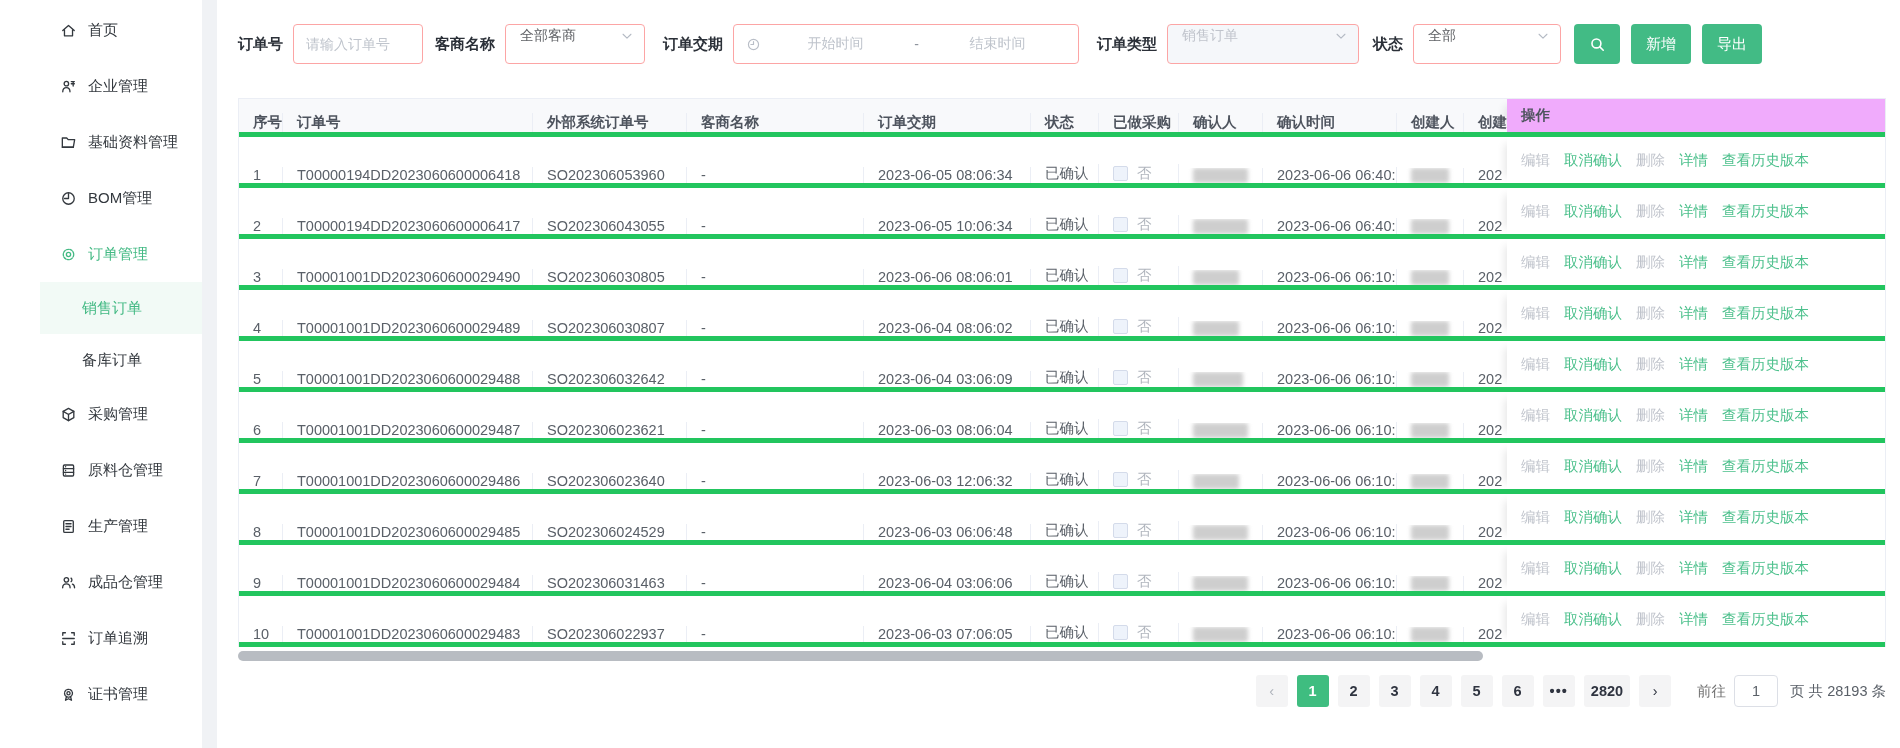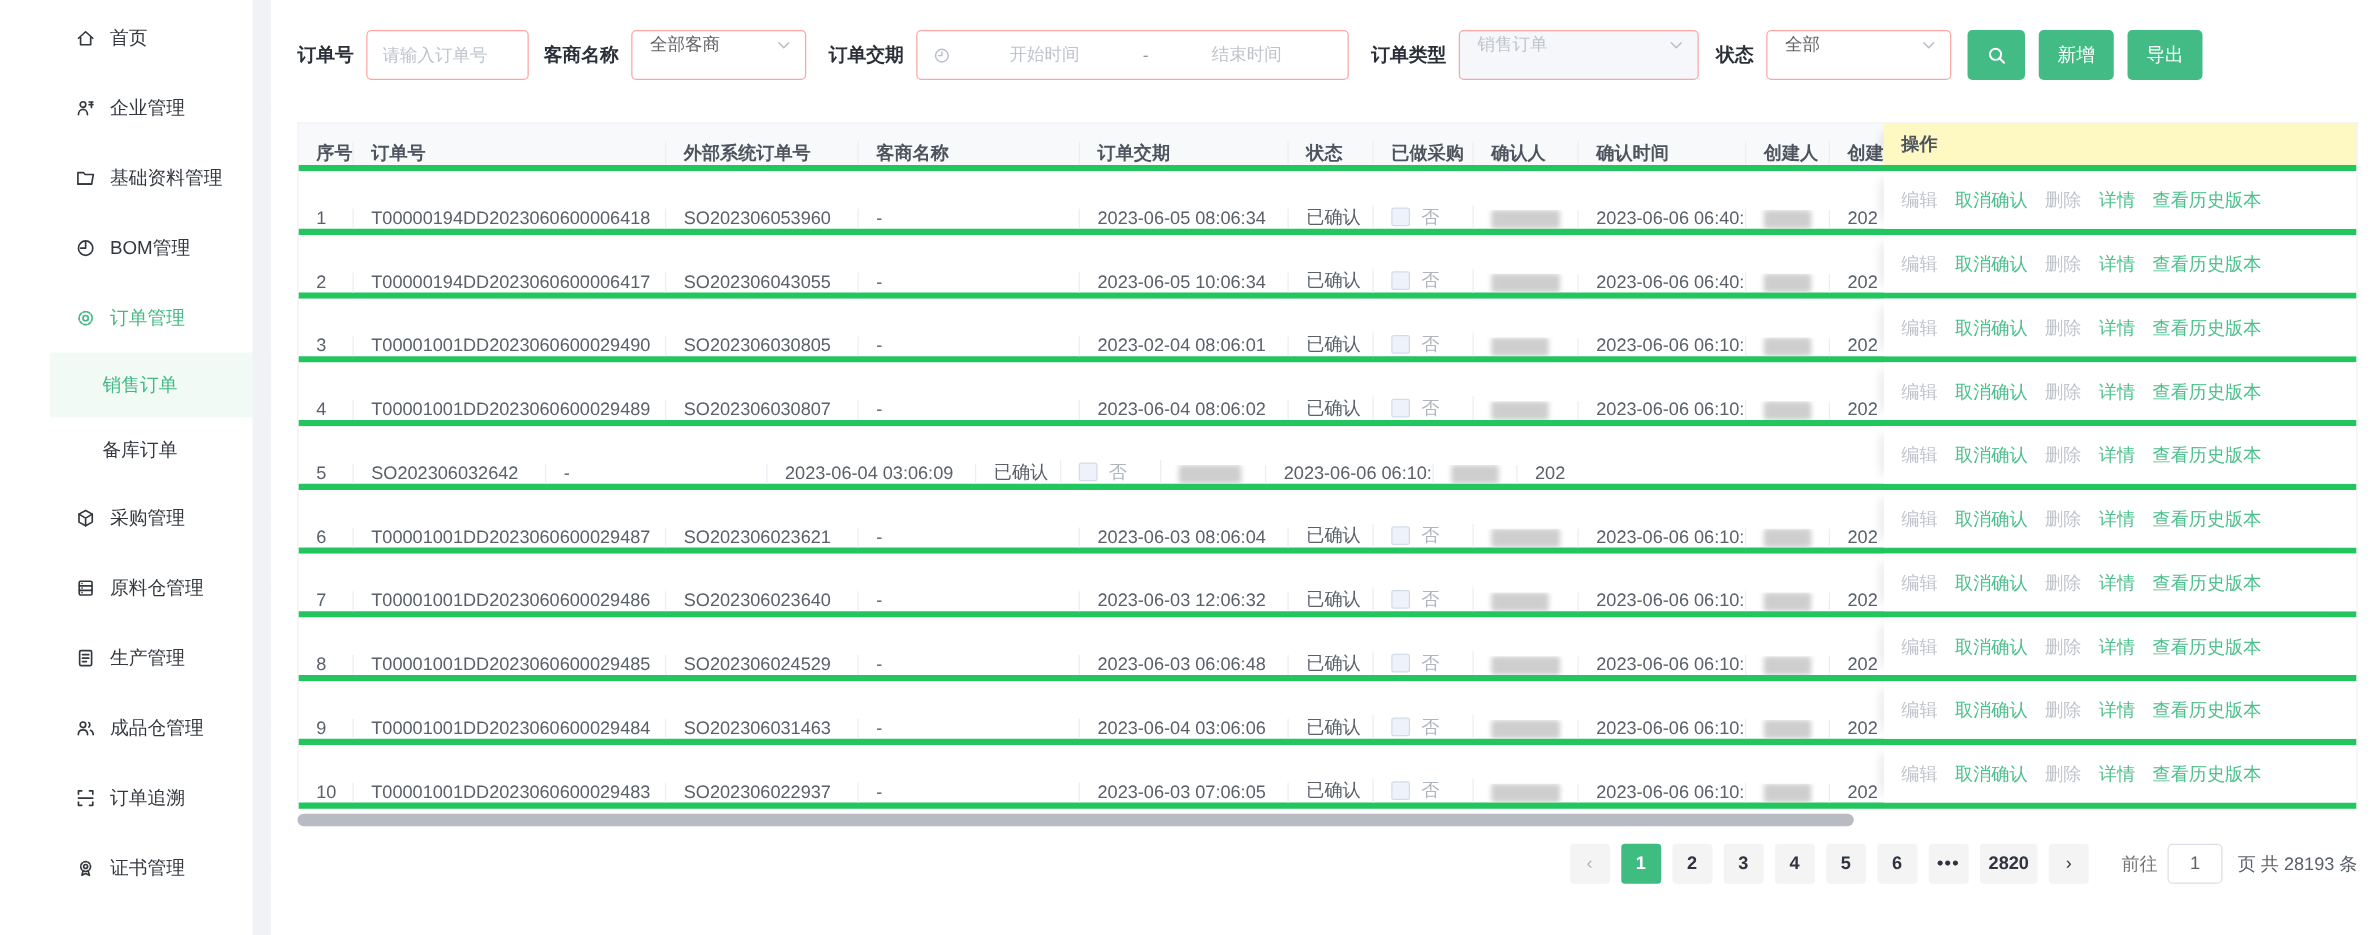--- a/index.html
+++ b/index.html
@@ -44,21 +44,21 @@
   
   .table { position:relative; width:1648px; margin-top:34px; border:1px solid #ebeef5; border-bottom:none; font-size:14.5px; }
   .t-row { position:relative; display:flex; height:51px; border-bottom:5px solid #22c55e; background:#fff; align-items:flex-end; }
   .t-row.head { height:38px; background:#f8f9fb; font-weight:bold; color:#4e545e; }
   .t-cell { flex:0 0 auto; display:flex; align-items:center; padding:0 14px; border-right:1px solid #ebeef5; color:#5a6068; overflow:hidden; white-space:nowrap; }
   .head .t-cell { color:#4e545e; }
   .c-seq{width:44px;} .c-ono{width:250px;} .c-ext{width:154px;} .c-cus{width:177px;}
   .c-del{width:167px;} .c-sta{width:68px;} .c-pur{width:80px;} .c-cfu{width:84px;}
   .c-cft{width:134px;} .c-crt{width:67px;} .c-ctt{width:200px; border-right:none;}
   .op-fixed { position:absolute; top:0; right:0; left:1268px; height:100%; background:#fff; display:flex; align-items:center; padding:0 14px; box-shadow:-9px 0 8px -7px rgba(0,0,0,.10); }
-  .head .op-fixed { background:#fef9c3; font-weight:bold; color:#4e545e; }
+  .head .op-fixed { background:#f0abfc; font-weight:bold; color:#4e545e; }
   .op-fixed a { font-size:14.5px; text-decoration:none; margin-right:14px; cursor:pointer; }
   .lnk-green { color:#4cc08c; } .lnk-gray { color:#c0c4cc; cursor:not-allowed; }
   .cbx { width:15px; height:15px; border:1px solid #d4dbea; background:#eef3fb; border-radius:2px; margin-right:9px; flex:0 0 auto; }
   .pur-no { color:#b0b5bd; }
   .blur { display:inline-block; height:15px; border-radius:2px; background:#c2c2c2; filter:blur(2.2px); opacity:.8; }
 
   
   .hscroll { position:relative; width:1648px; height:10px; margin-top:4px; }
   .hscroll .thumb { position:absolute; left:0; top:0; height:10px; width:1245px; border-radius:5px; background:#b8bcc2; }
 
@@ -305,21 +305,21 @@
             <a class="lnk-gray">删除</a>
             <a class="lnk-green">详情</a>
             <a class="lnk-green">查看历史版本</a>
           </div>
         </div>
         <div class="t-row">
           <div class="t-cell c-seq">3</div>
           <div class="t-cell c-ono">T00001001DD2023060600029490</div>
           <div class="t-cell c-ext">SO202306030805</div>
           <div class="t-cell c-cus">-</div>
-          <div class="t-cell c-del">2023-02-04 08:06:01</div>
+          <div class="t-cell c-del">2023-06-06 08:06:01</div>
           <div class="t-cell c-sta">已确认</div>
           <div class="t-cell c-pur">
             <span class="cbx"></span>
             <span class="pur-no">否</span>
           </div>
           <div class="t-cell c-cfu">
             <span class="blur" style="width:46px"></span>
           </div>
           <div class="t-cell c-cft">2023-06-06 06:10:54</div>
           <div class="t-cell c-crt">
@@ -356,20 +356,21 @@
           <div class="op-fixed">
             <a class="lnk-gray">编辑</a>
             <a class="lnk-green">取消确认</a>
             <a class="lnk-gray">删除</a>
             <a class="lnk-green">详情</a>
             <a class="lnk-green">查看历史版本</a>
           </div>
         </div>
         <div class="t-row">
           <div class="t-cell c-seq">5</div>
+          <div class="t-cell c-ono">T00001001DD2023060600029488</div>
           <div class="t-cell c-ext">SO202306032642</div>
           <div class="t-cell c-cus">-</div>
           <div class="t-cell c-del">2023-06-04 03:06:09</div>
           <div class="t-cell c-sta">已确认</div>
           <div class="t-cell c-pur">
             <span class="cbx"></span>
             <span class="pur-no">否</span>
           </div>
           <div class="t-cell c-cfu">
             <span class="blur" style="width:50px"></span>

